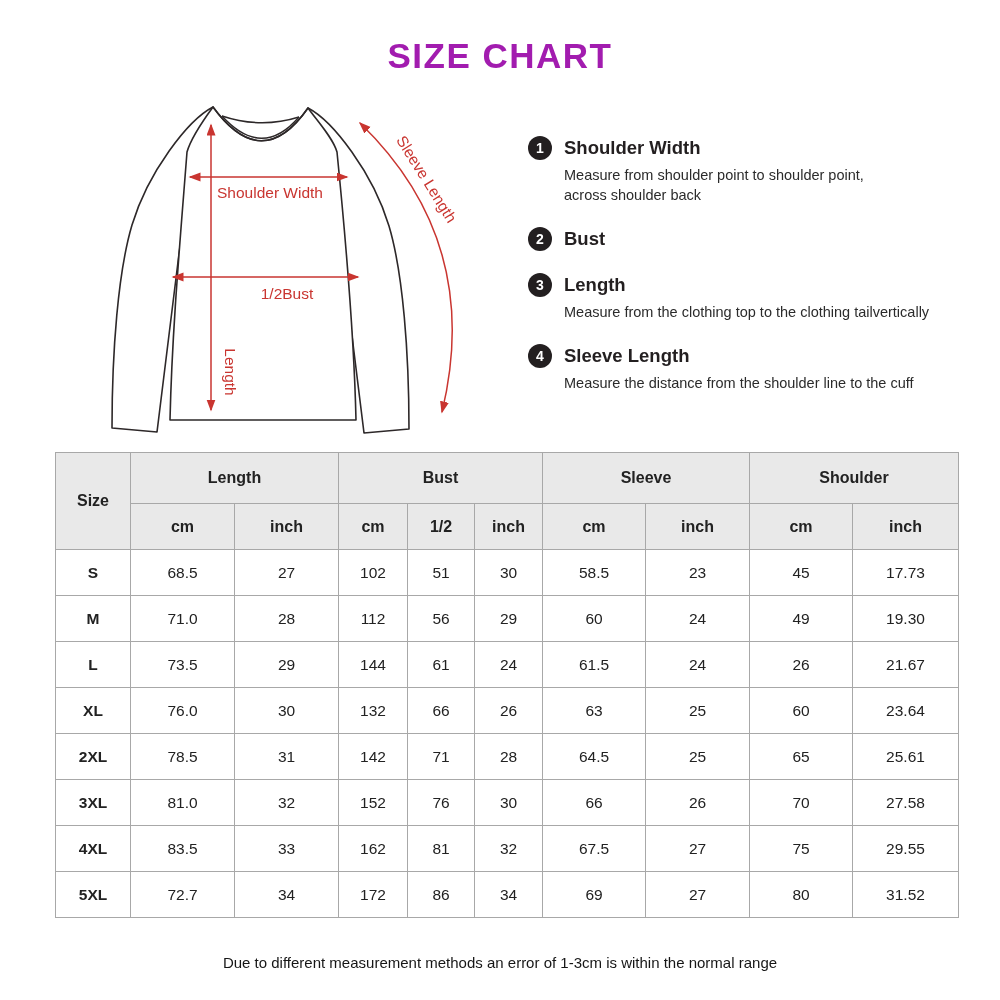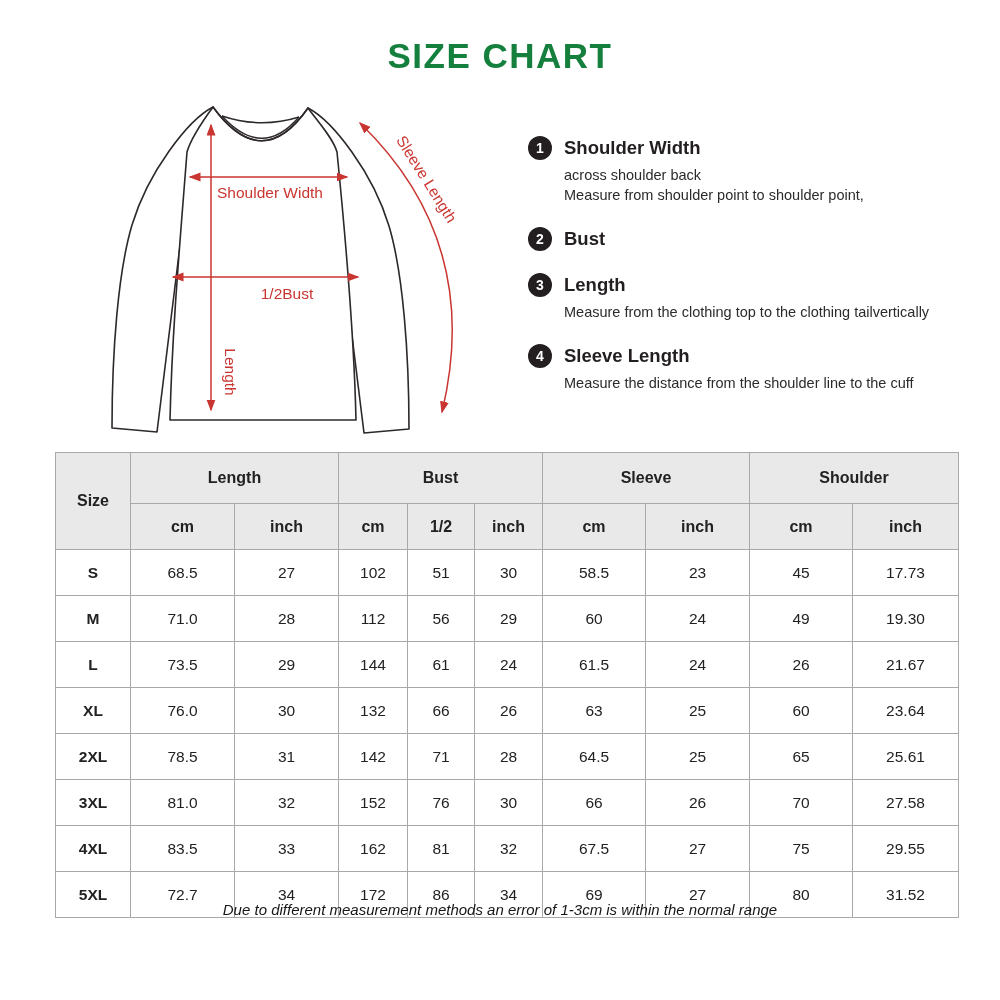--- a/index.html
+++ b/index.html
@@ -4,21 +4,21 @@
 <style>
   * { box-sizing: border-box; }
   html,body { margin:0; padding:0; background:#ffffff; }
   body { width:1000px; height:1000px; font-family:"Liberation Sans", sans-serif; }
   .canvas { position:relative; width:1000px; height:1000px; background:#fff; overflow:hidden; }
 
   .page-title {
     position:absolute; top:36px; left:0; width:100%;
     margin:0; text-align:center;
     font-size:35px; font-weight:bold; letter-spacing:1.5px;
-    color:#15803d;
+    color:#a21caf;
   }
 
   .garment-svg { position:absolute; left:88px; top:92px; width:424px; height:352px; }
   .garment-svg .outline { fill:#ffffff; stroke:#2d2829; stroke-width:1.6; stroke-linejoin:round; }
   .garment-svg .thin    { fill:none; stroke:#2d2829; stroke-width:1.5; }
   .garment-svg .redline { fill:none; stroke:#c93530; stroke-width:1.5; }
   .garment-svg text     { fill:#c93530; font-size:15.5px; }
 
   .info { position:absolute; left:528px; top:136px; width:432px; }
   .info-item { position:relative; padding-left:36px; margin-bottom:22px; }
@@ -38,21 +38,21 @@
     border:1px solid #a8a8a8; text-align:center; vertical-align:middle;
     padding:0; color:#222;
   }
   .size-table thead th { background:#e9e9e9; font-size:16px; font-weight:bold; }
   .size-table thead tr.group-row th { height:51px; }
   .size-table thead tr.unit-row  th { height:46px; }
   .size-table tbody td, .size-table tbody th { background:#fff; font-size:15.5px; height:46px; }
   .size-table tbody td { font-weight:normal; }
   .size-table tbody th.size-cell { font-weight:bold; font-size:15.5px; }
 
-  .notes { position:absolute; top:896px; left:0; width:100%; text-align:center;font-style:italic; }
+  .notes { position:absolute; top:949px; left:0; width:100%; text-align:center; }
   .notes .note-line { font-size:15px; color:#161616; line-height:27px; }
 </style>
 </head>
 <body>
 
 <div class="canvas">
 
   <h1 class="page-title">SIZE CHART</h1>
 
   <svg class="garment-svg" viewBox="0 0 424 352">
@@ -81,22 +81,22 @@
     <text x="137" y="280" text-anchor="middle" transform="rotate(90 137 280)">Length</text>
     <text x="334" y="90" text-anchor="middle" transform="rotate(58 334 90)">Sleeve Length</text>
   </svg>
 
   <div class="info">
 
     <div class="info-item">
       <span class="badge">1</span>
       <div class="info-title">Shoulder Width</div>
       <div class="info-desc">
+        <div>Measure from shoulder point to shoulder point,</div>
         <div>across shoulder back</div>
-        <div>Measure from shoulder point to shoulder point,</div>
       </div>
     </div>
 
     <div class="info-item">
       <span class="badge">2</span>
       <div class="info-title">Bust</div>
     </div>
 
     <div class="info-item">
       <span class="badge">3</span>

